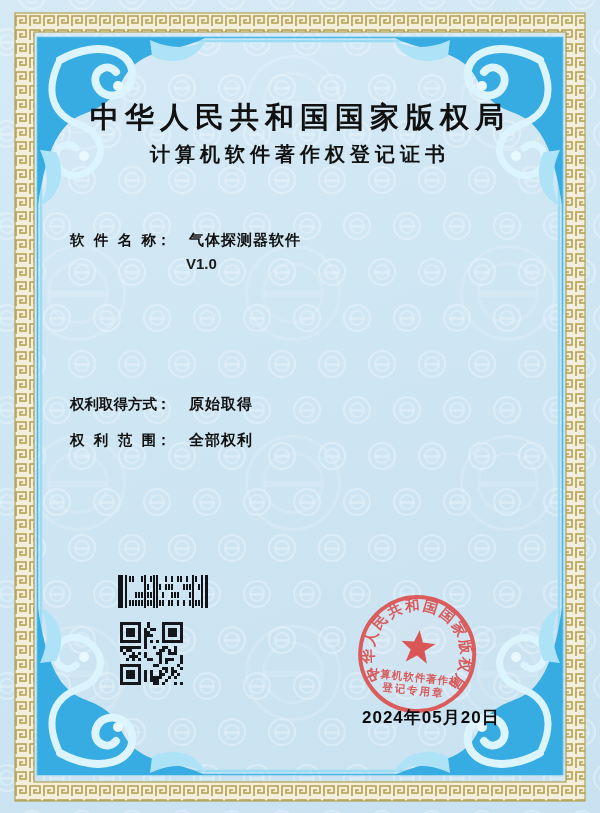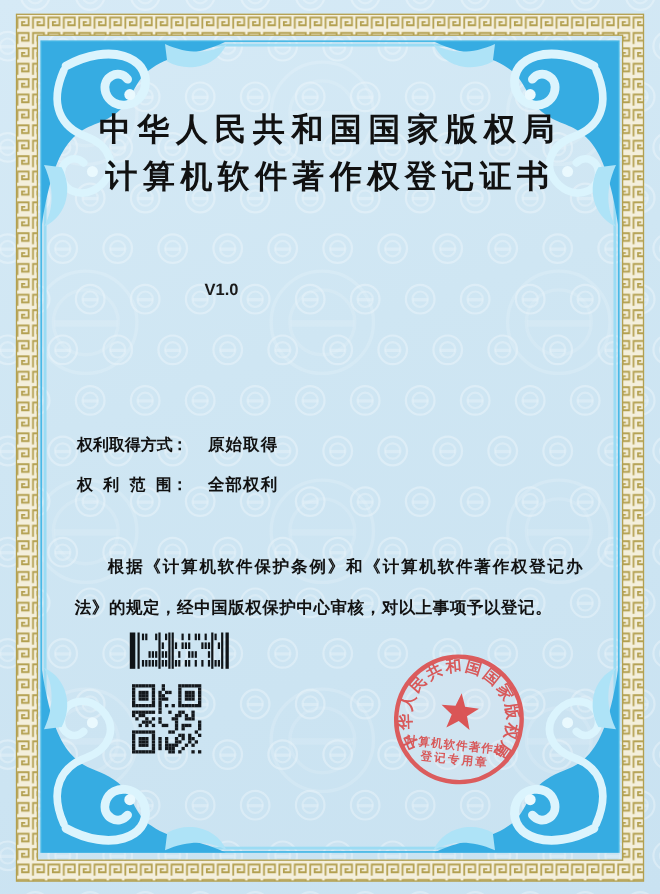--- a/index.html
+++ b/index.html
@@ -18,21 +18,21 @@
   .wm.big{width:96px;height:96px;border-width:3px;opacity:.5;}
   .wm.big::before{inset:14px;border-width:3px;}
   .wm.big::after{top:43px;height:6px;left:16px;right:16px;}
   
   .frame-svg{position:absolute;inset:0;pointer-events:none;}
   
   .content{position:absolute;inset:0;}
   .title1{position:absolute;top:98px;left:0;right:0;text-align:center;
     font-family:"DejaVu Serif", serif;font-weight:bold;font-size:29px;letter-spacing:6px;color:#111;}
   .title2{position:absolute;top:141px;left:0;right:0;text-align:center;
-    font-family:"DejaVu Serif", serif;font-weight:bold;font-size:29px;letter-spacing:5px;color:#111;}
+    font-family:"DejaVu Serif", serif;font-weight:bold;font-size:20px;letter-spacing:5px;color:#111;}
   .certno{position:absolute;top:191px;right:68px;font-size:12.5px;font-weight:bold;color:#111;}
   .certno .lbl{margin-right:8px;}
   .row{position:absolute;left:70px;font-size:15px;font-weight:bold;color:#111;white-space:nowrap;}
   .row .lbl{display:inline-block;width:86px;font-size:14.5px;text-align:justify;text-align-last:justify;vertical-align:bottom;}
   .row .colon{display:inline-block;}
   .row .val{display:inline-block;margin-left:18px;font-size:15px;letter-spacing:1px;}
   .version{position:absolute;left:186px;top:255px;font-size:15px;font-weight:bold;}
   .regno .val{font-family:"DejaVu Serif", serif;font-size:16px;letter-spacing:.5px;}
   .statement{position:absolute;left:68px;right:70px;top:497px;font-size:15px;font-weight:bold;
     line-height:37px;text-align:justify;text-indent:2em;color:#111;letter-spacing:.5px;}
@@ -333,33 +333,35 @@
     <use href="#cornerTL" transform="translate(600,0) scale(-1,1)"></use>
     <use href="#cornerTL" transform="translate(0,813) scale(1,-1)"></use>
     <use href="#cornerTL" transform="translate(600,813) scale(-1,-1)"></use>
   </svg>
 
   <div class="content">
     <div class="title1">中华人民共和国国家版权局</div>
     <div class="title2">计算机软件著作权登记证书</div>
 
 
+    <div class="row" style="top:231px;">
+      <span class="lbl">软件名称</span><span class="colon">：</span><span class="val">气体探测器软件</span>
+    </div>
     <div class="version">V1.0</div>
 
 
     <div class="row" style="top:431px;">
       <span class="lbl">权利范围</span><span class="colon">：</span><span class="val">全部权利</span>
     </div>
 
     <div class="row" style="top:395px;">
       <span class="lbl">权利取得方式</span><span class="colon">：</span><span class="val">原始取得</span>
     </div>
 
 
-    <div class="statement">根据《计算机软件保护条例》和《计算机软件著作权登记办法》的规定，经中国版权保护中心审核，对以上事项予以登记。</div>
 
     <div class="barcode">
         <div style="left: 0px; top: 0px; width: 5px; height: 33px;"></div>
         <div style="left: 7px; top: 0px; width: 2px; height: 33px;"></div>
         <div style="left: 83px; top: 0px; width: 2px; height: 33px;"></div>
         <div style="left: 87px; top: 0px; width: 3px; height: 33px;"></div>
         <div style="left: 11px; top: 1px; width: 2px; height: 6px;"></div>
         <div style="left: 11px; top: 25px; width: 2px; height: 6px;"></div>
         <div style="left: 14px; top: 1px; width: 2px; height: 6px;"></div>
         <div style="left: 14px; top: 25px; width: 2px; height: 6px;"></div>
@@ -615,14 +617,15 @@
         <path id="sealArc" d="M31.3,91.3 A44,44 0 1 1 98.7,91.3" fill="none"></path>
         <polygon points="65,39 69.4,51 82.1,51.4 72,59.3 75.6,71.6 65,64.4 54.4,71.6 58,59.3 47.9,51.4 60.6,51" fill="#dc4b4b"></polygon>
         <text font-size="14.5" font-weight="bold" fill="#d94f4f" letter-spacing="1">
           <textPath href="#sealArc" startOffset="0" textLength="199" lengthAdjust="spacing">中华人民共和国国家版权局</textPath>
         </text>
         <text x="65" y="90" text-anchor="middle" font-size="10.5" font-weight="bold" fill="#d94f4f" letter-spacing="1">计算机软件著作权</text>
         <text x="65" y="103" text-anchor="middle" font-size="10.5" font-weight="bold" fill="#d94f4f" letter-spacing="2">登记专用章</text>
       </g>
     </svg>
 
+    <div class="date">2024年05月20日</div>
   </div>
 </div>
 
 </body></html>

